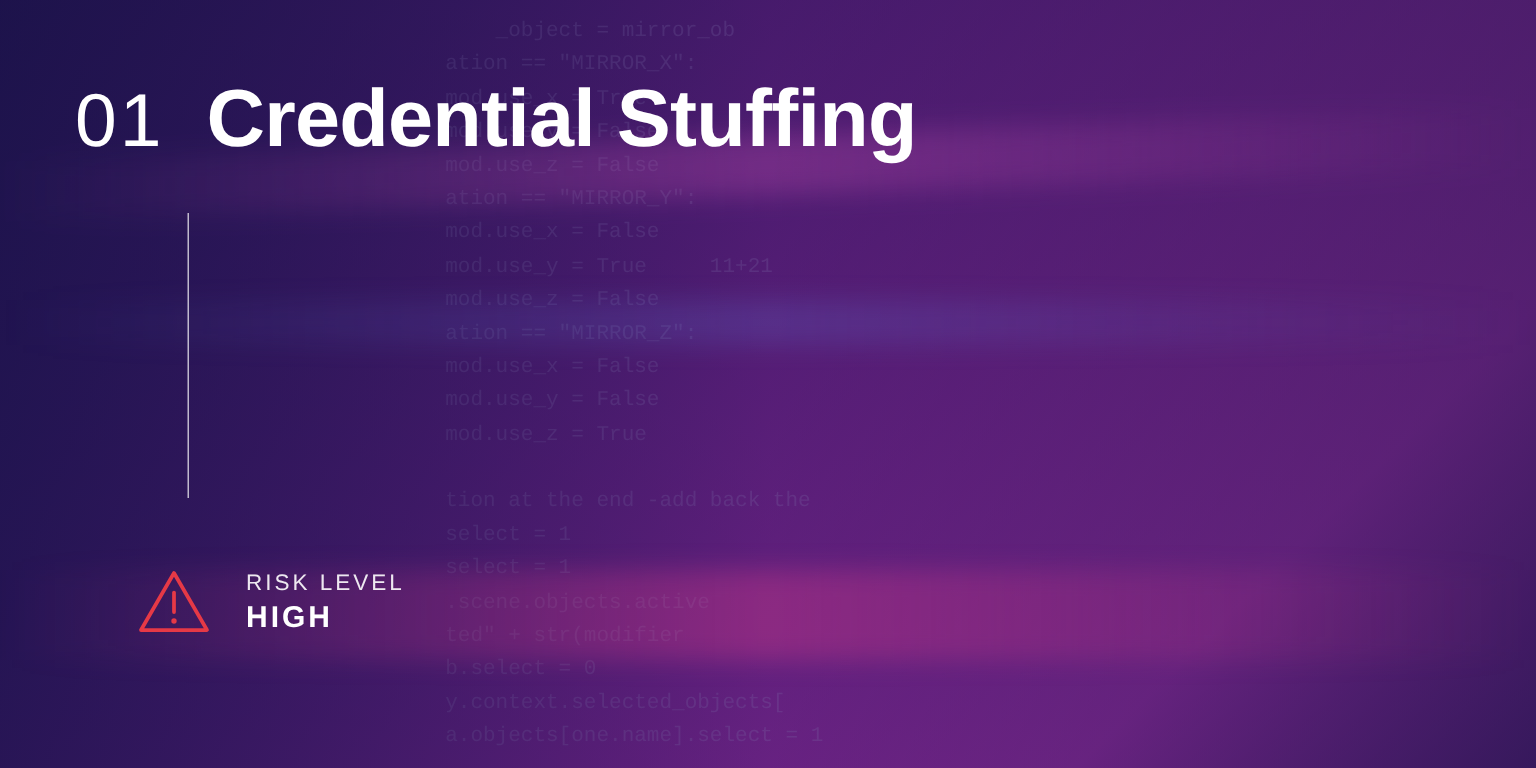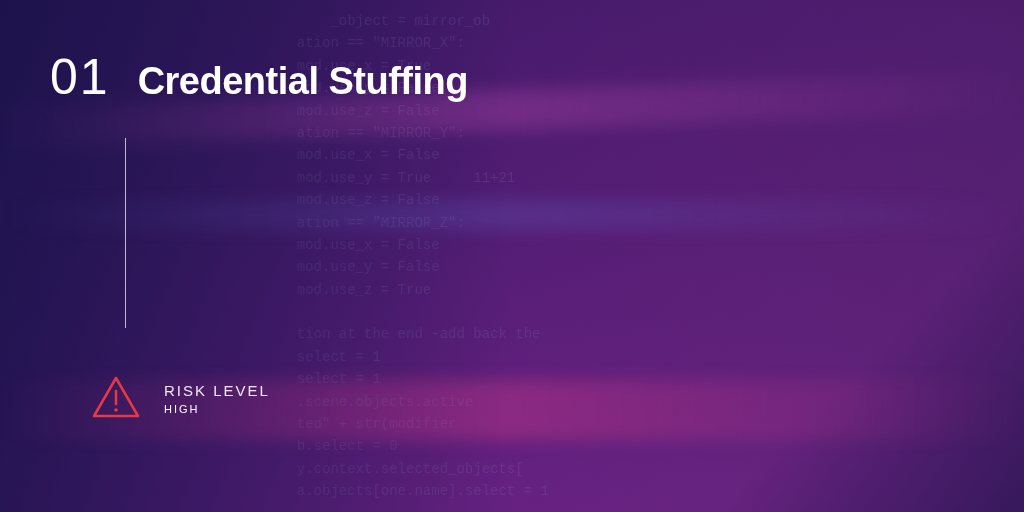--- a/index.html
+++ b/index.html
@@ -65,21 +65,21 @@
     
     .number {
       font-size: 50px;
       font-weight: 200;
       color: #ffffff;
       letter-spacing: 2px;
       line-height: 1;
     }
     
     .title {
-      font-size: 38px;
+      font-size: 54px;
       font-weight: 700;
       color: #ffffff;
       letter-spacing: -0.5px;
       line-height: 1;
     }
     
     .body-section {
       display: flex;
       gap: 28px;
       margin-left: 75px;
@@ -123,22 +123,22 @@
     }
     
     .risk-label {
       font-size: 15px;
       font-weight: 400;
       letter-spacing: 2px;
       color: rgba(255,255,255,0.9);
     }
     
     .risk-value {
-      font-size: 11px;
-      font-weight: 400;
+      font-size: 20px;
+      font-weight: 700;
       letter-spacing: 2px;
       color: #ffffff;
     }
   </style>
 </head>
 <body>
 
 <div class="bg-code">      _object = mirror_ob
   ation == "MIRROR_X":
   mod.use_x = True

